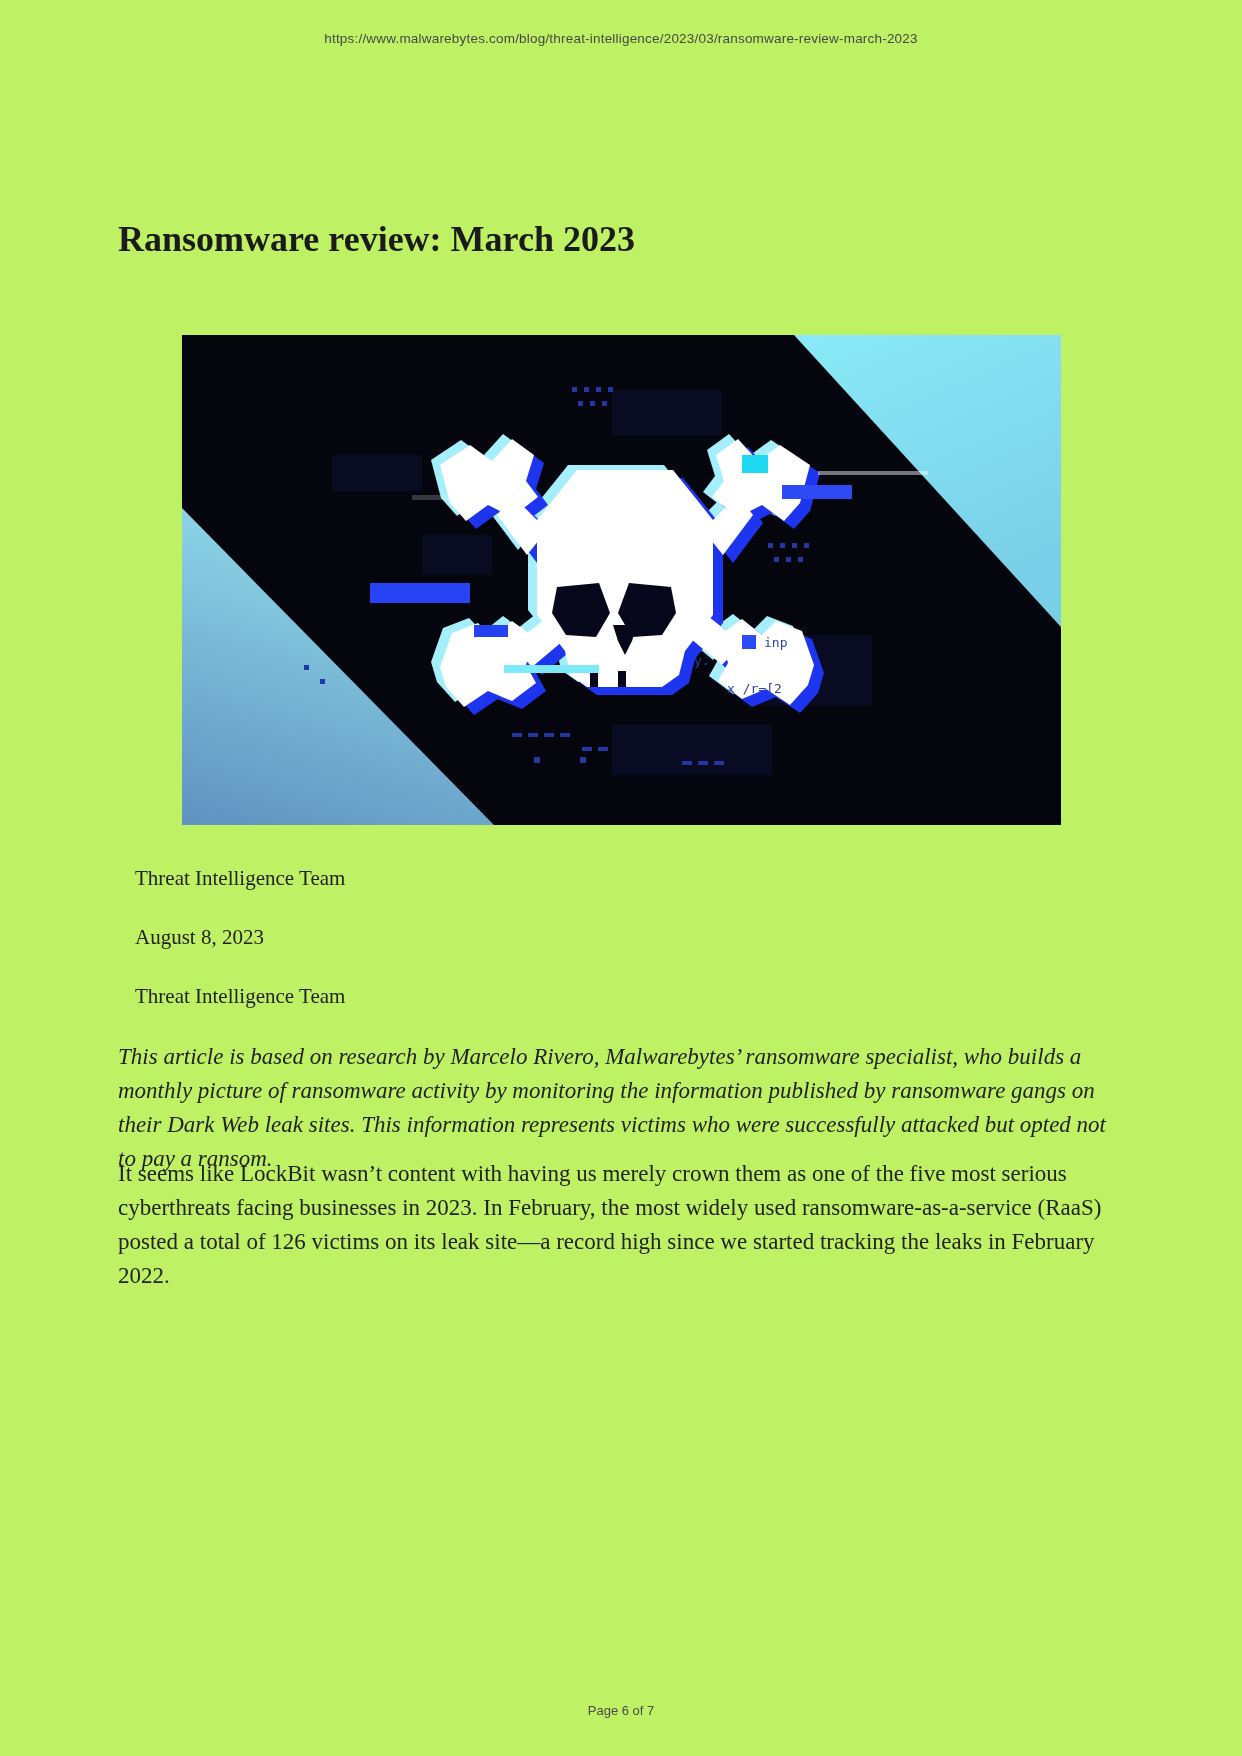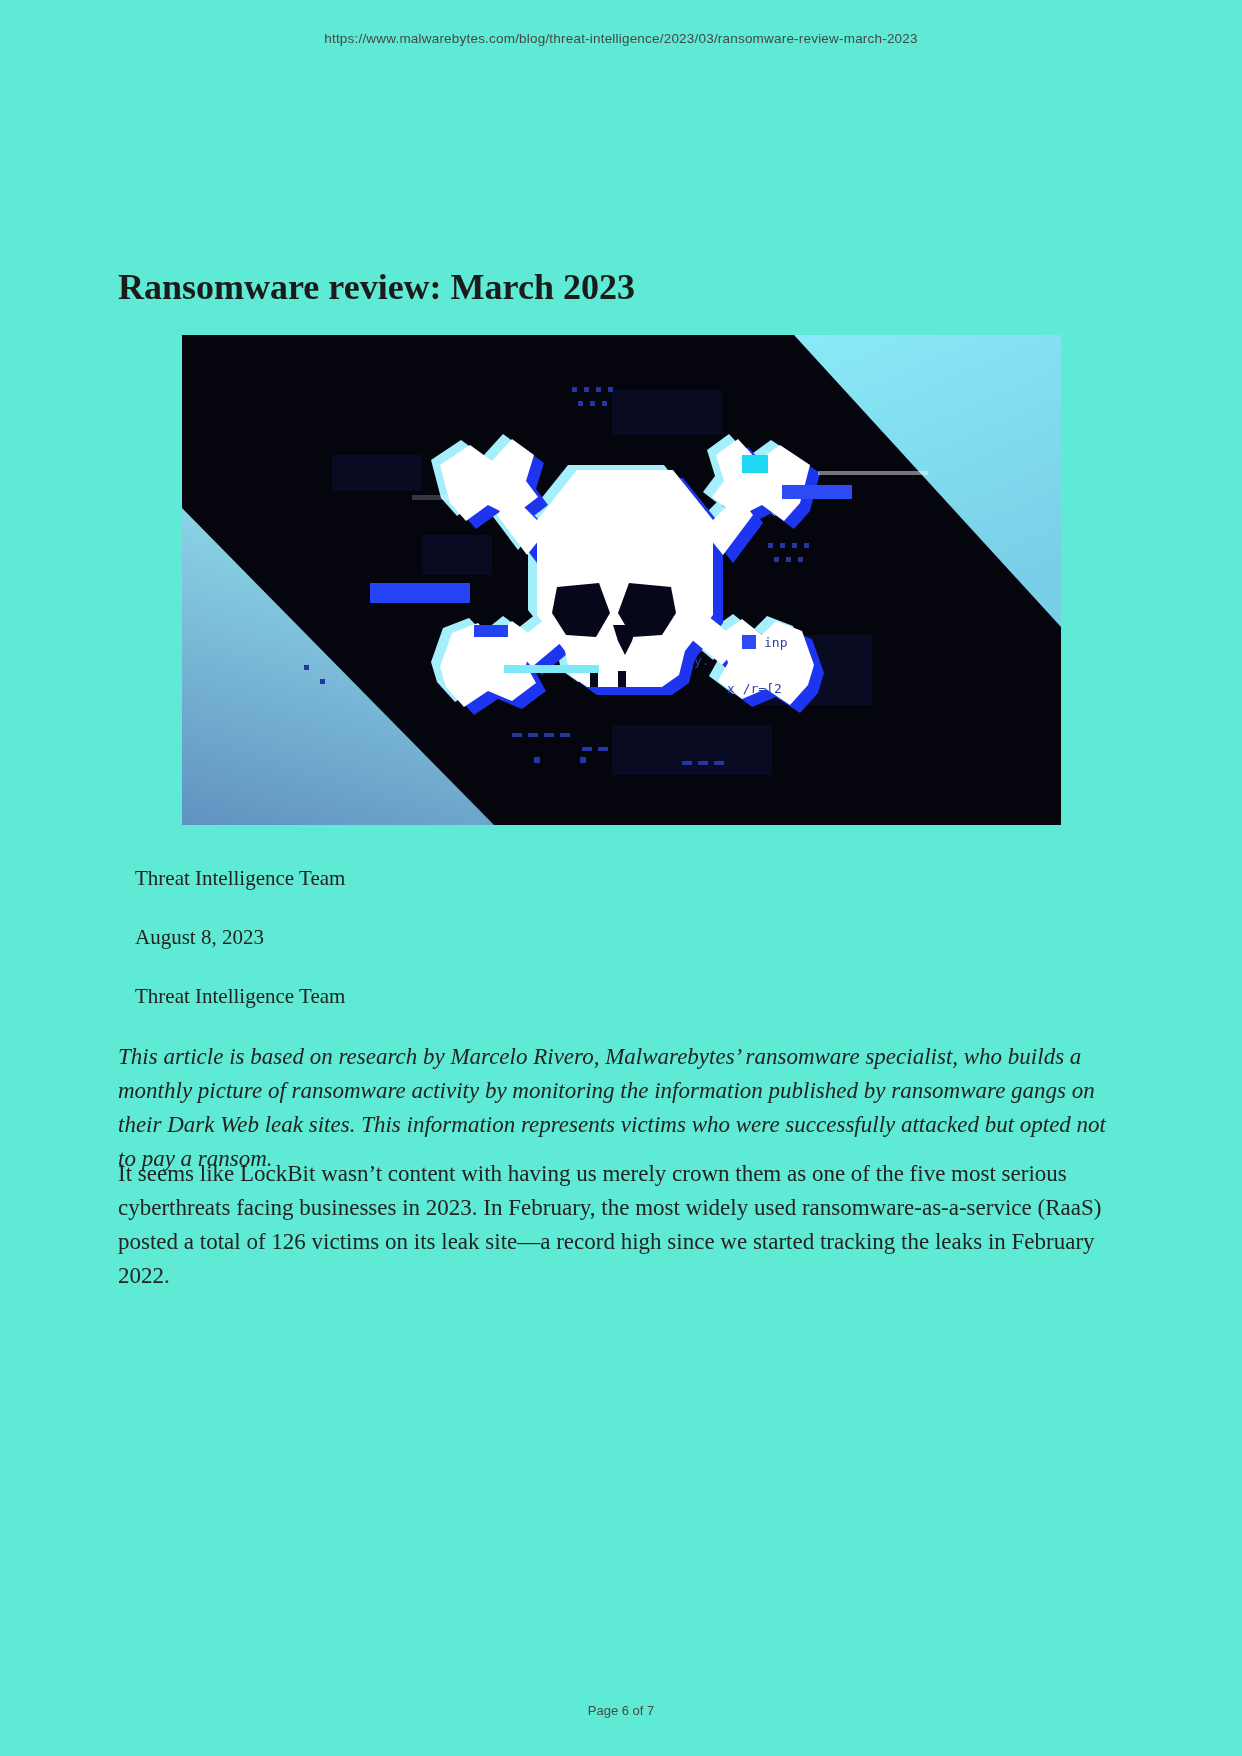--- a/index.html
+++ b/index.html
@@ -1,21 +1,21 @@
 <!DOCTYPE html>
 <html><head>
 <meta charset="utf-8">
 <style>
   * { margin:0; padding:0; box-sizing:border-box; }
   html,body { background:#ffffff; }
   .page {
     position:relative;
     width:1242px;
     height:1756px;
-    background:#5eead4;
+    background:#bef264;
     margin:0 auto;
     overflow:hidden;
     font-family:"Liberation Serif", serif;
     color:#222222;
   }
   .header-url {
     position:absolute;
     top:31px; left:0; width:100%;
     text-align:center;
     font-family:"Liberation Sans", sans-serif;
@@ -23,21 +23,20 @@
     color:#474747;
     letter-spacing:0.2px;
   }
   .article-title {
     position:absolute;
     top:218px; left:118px;
     font-family:"Liberation Serif", serif;
     font-size:36px;
     font-weight:bold;
     color:#1b1b1b;
-    margin-top:48px;
   }
   .meta-line {
     position:absolute;
     top:288px; left:118px;
     font-size:20px;
     color:#767676;
   }
   .hero {
     position:absolute;
     top:335px; left:182px;

